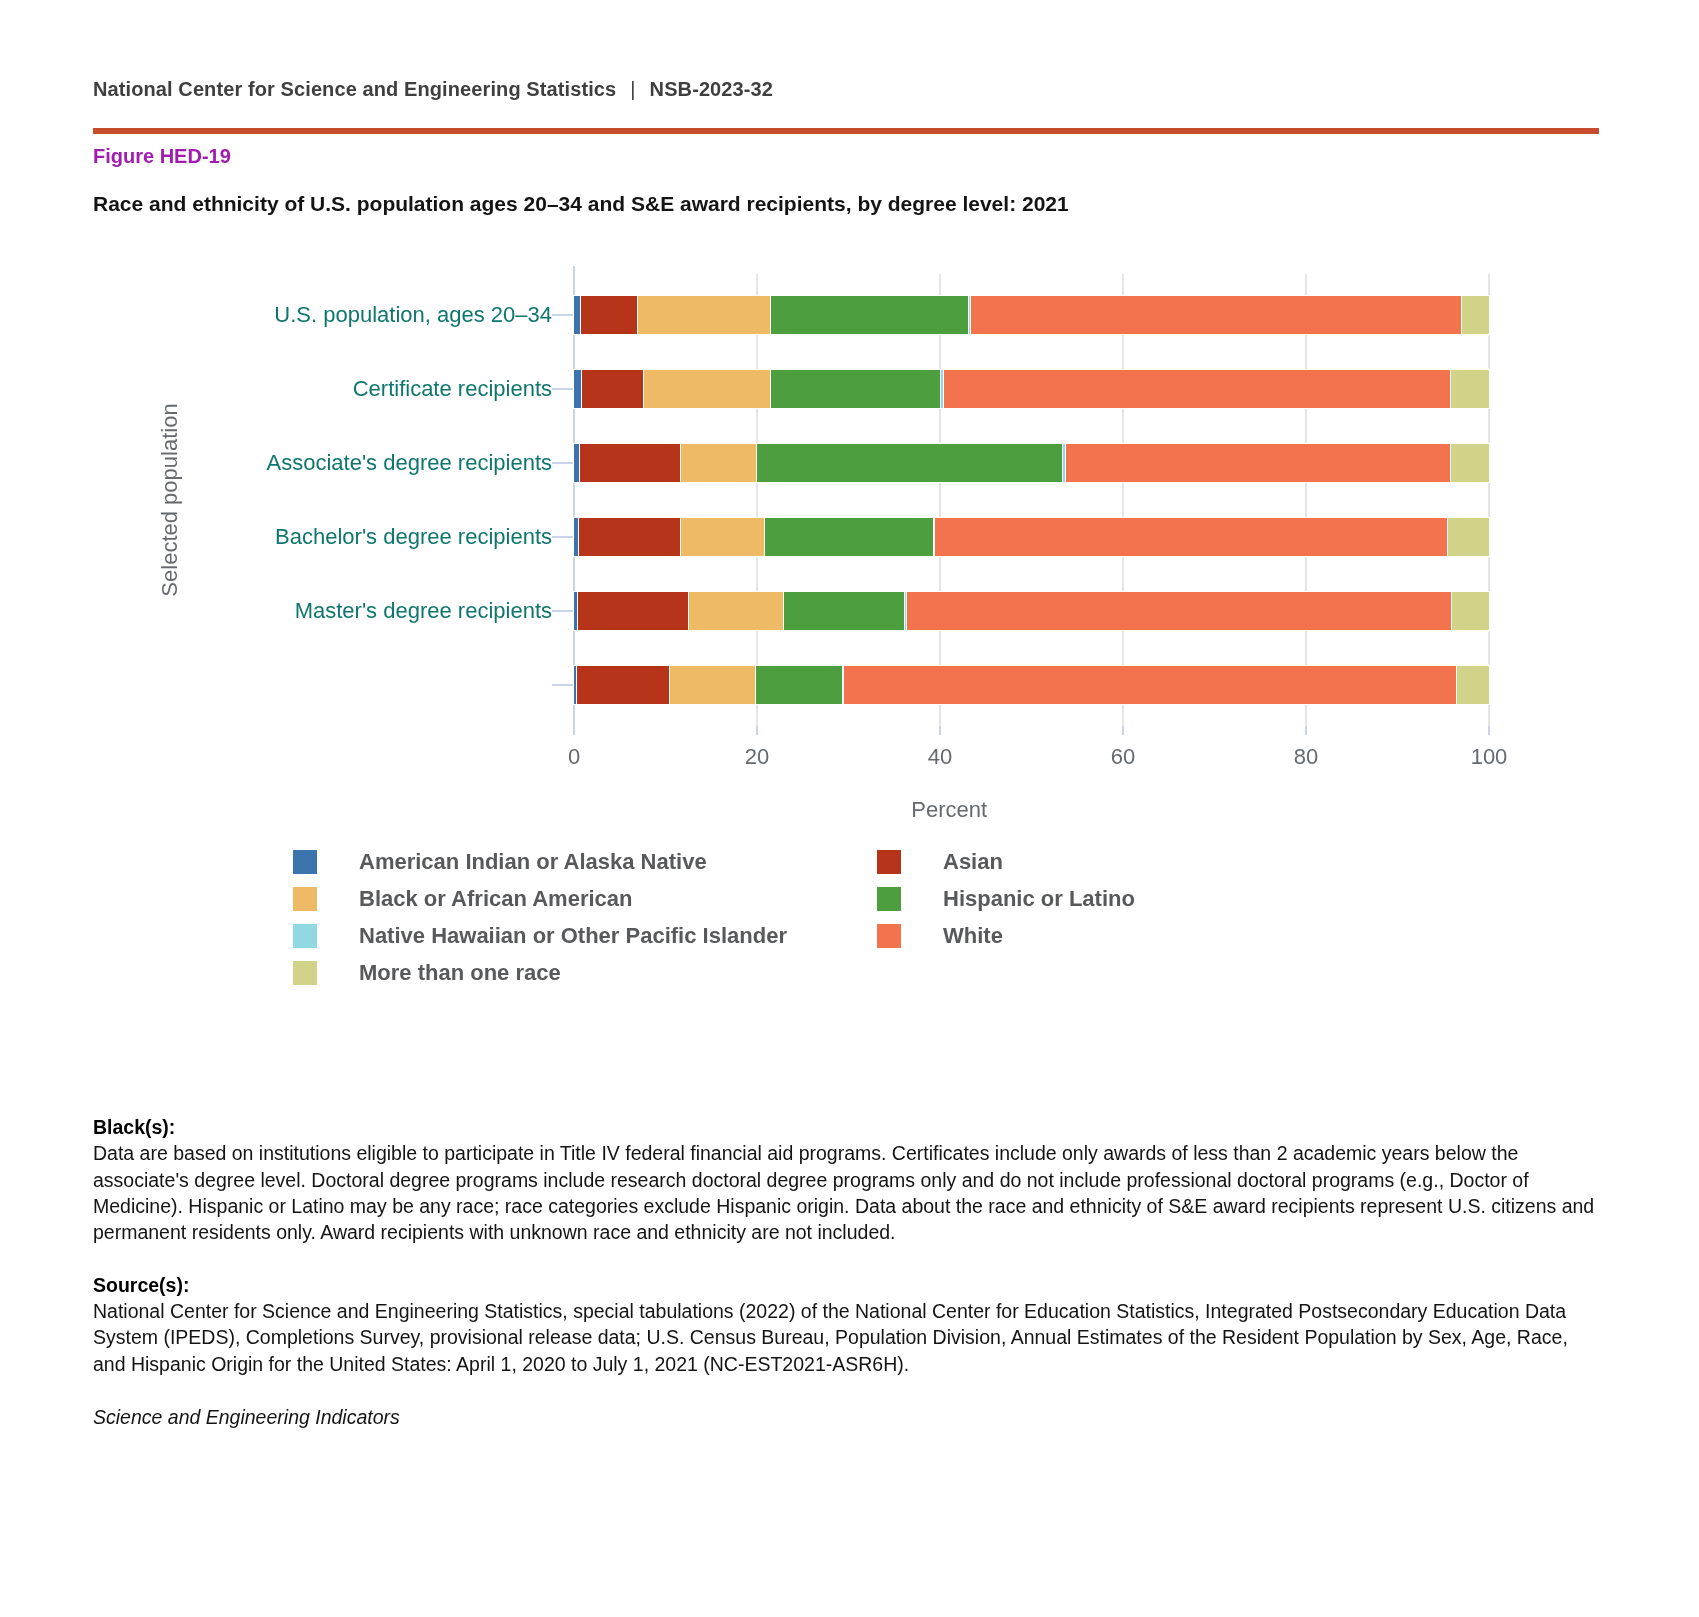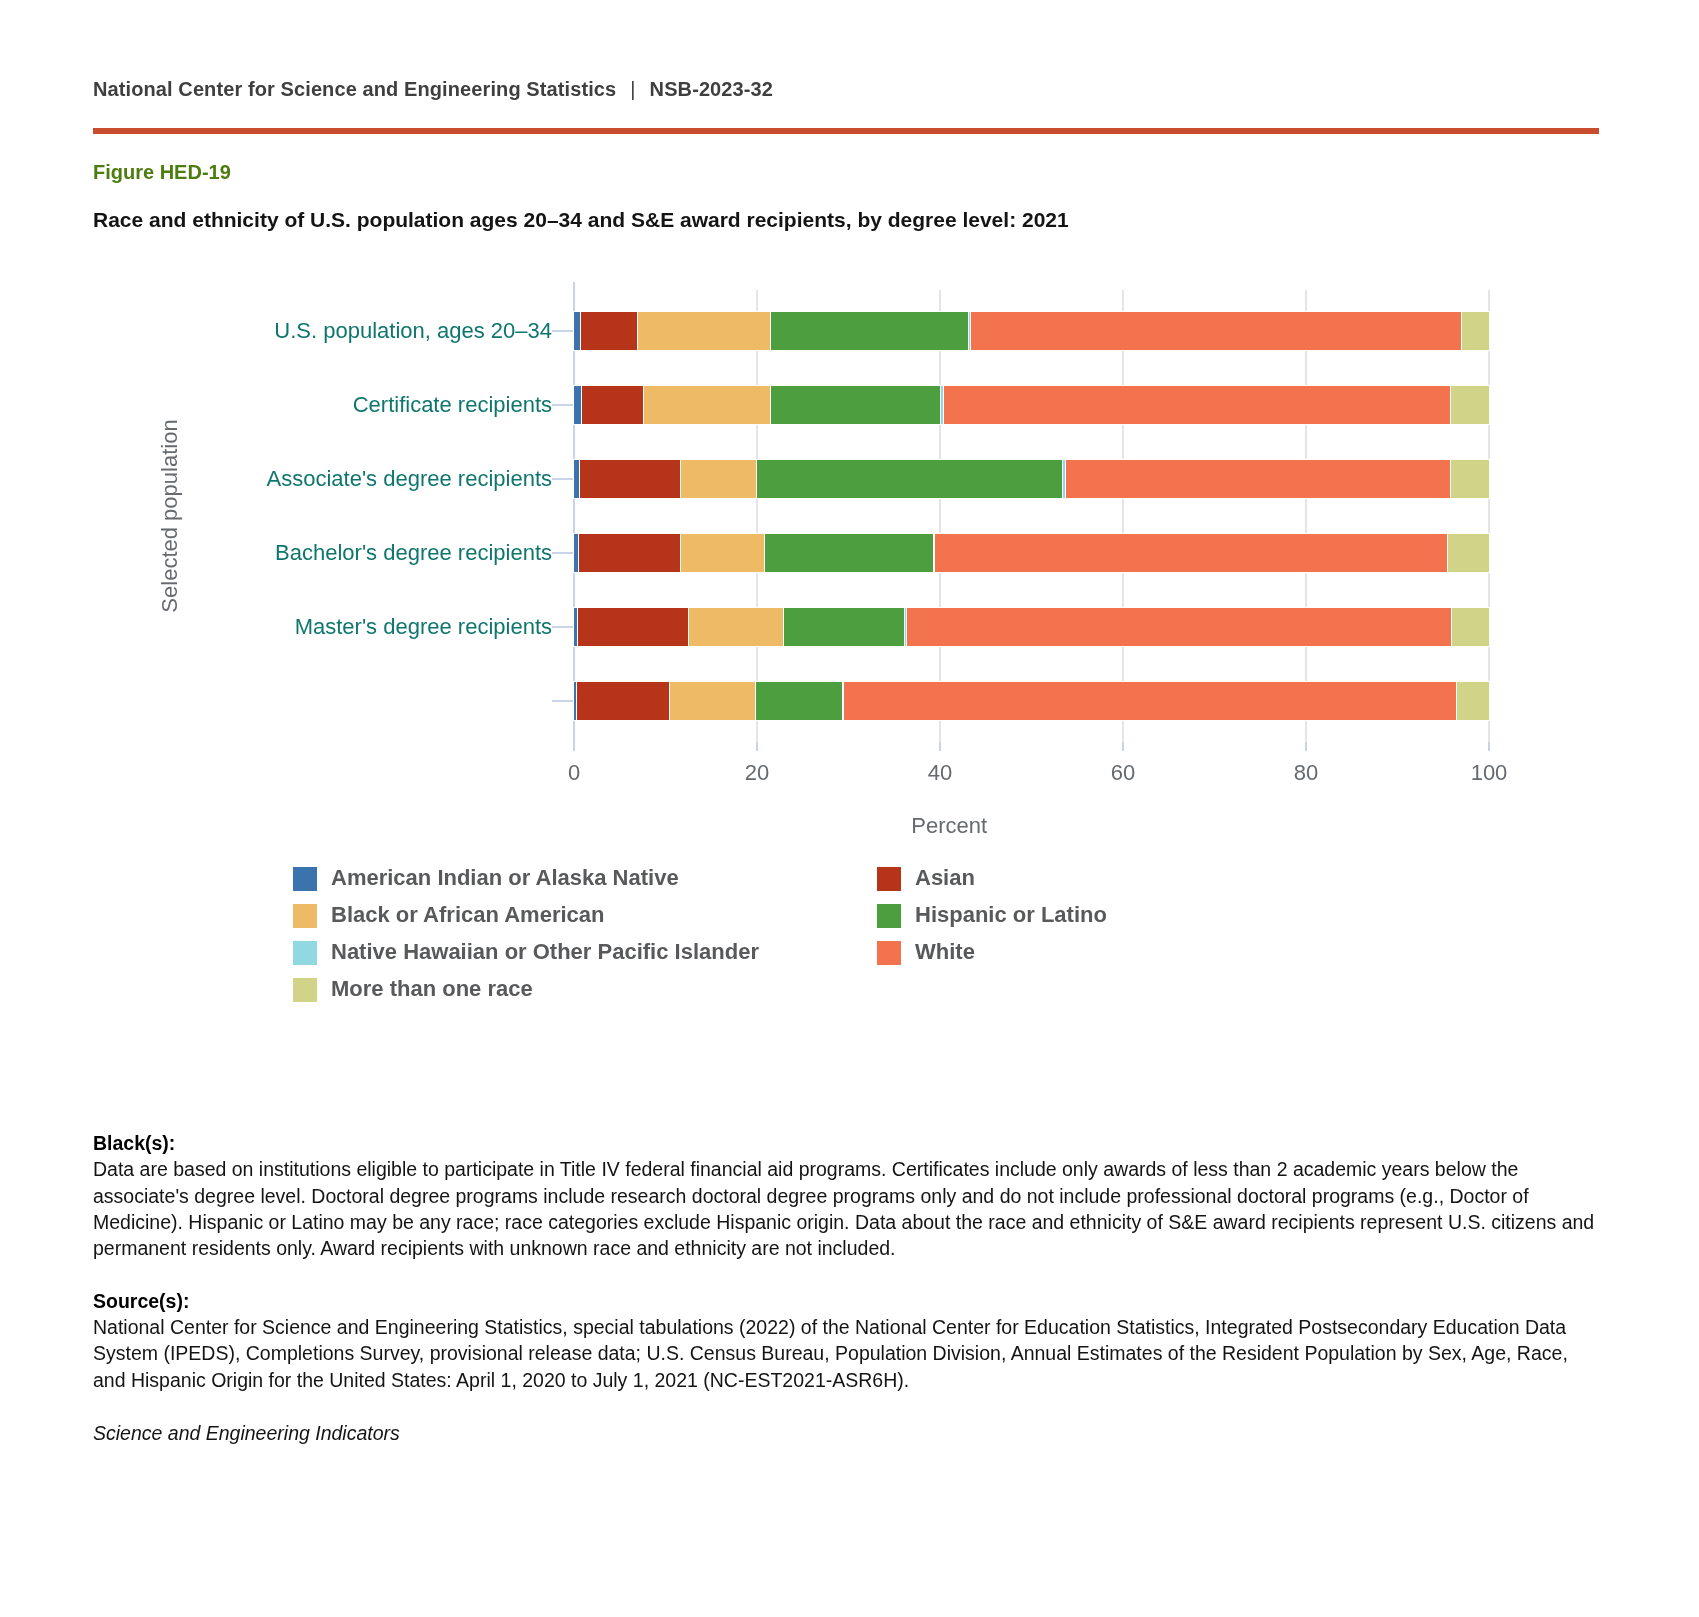--- a/index.html
+++ b/index.html
@@ -11,21 +11,21 @@
     color: #1a1a1a;
     position: relative;
   }
   .page { padding: 78px 100px 40px 93px; }
 
   
   .brand-line { font-size: 20px; font-weight: 700; color: #3f3f3f; letter-spacing: .1px; }
   .brand-line .divider { margin: 0 14px; font-weight: 400; color: #3f3f3f; }
   .rule { height: 6px; background: #c74d2e; border: none; margin-top: 27px; }
 
-  .figure-label { margin-top: 27px; font-size: 20px; font-weight: 700; color: #4d7c0f; }
+  .figure-label { margin-top: 11px; font-size: 20px; font-weight: 700; color: #a21caf; }
   .figure-title { margin-top: 24px; font-size: 21px; font-weight: 700; color: #141414; }
 
   
   .chart { position: relative; height: 575px; margin-top: 58px; }
   .y-axis-title-anchor { position: absolute; left: 77px; top: 226px; width: 0; height: 0; }
   .y-axis-title {
     position: absolute; transform: translate(-50%, -50%) rotate(-90deg);
     white-space: nowrap; font-size: 22px; color: #666a6e;
   }
   .y-labels { position: absolute; left: 0; top: 4px; width: 459px; }
@@ -50,21 +50,21 @@
     position: absolute; top: 523px; left: 41%; transform: translateX(-50%);
     font-size: 22px; color: #666a6e;
   }
 
   
   .legend {
     margin: 0 0 0 200px;
     display: grid; grid-template-columns: 584px auto;
     row-gap: 11px;
   }
-  .legend-item { display: flex; align-items: flex-end; }
+  .legend-item { display: flex; align-items: center; gap: 28px; }
   .legend-swatch { width: 24px; height: 24px; flex: 0 0 24px; margin-right: 14px; }
   .legend-label { font-size: 22px; font-weight: 700; color: #58595b; }
 
   
   .notes { margin-top: 128px; font-size: 19.5px; line-height: 1.35; color: #141414; max-width: 1512px; }
   .notes-heading { font-weight: 700; color: #000; }
   .sources-heading { font-weight: 700; color: #000; margin-top: 26px; }
   .footer-italic { margin-top: 27px; font-style: italic; font-size: 19.5px; color: #141414; }
 </style>
 </head>

